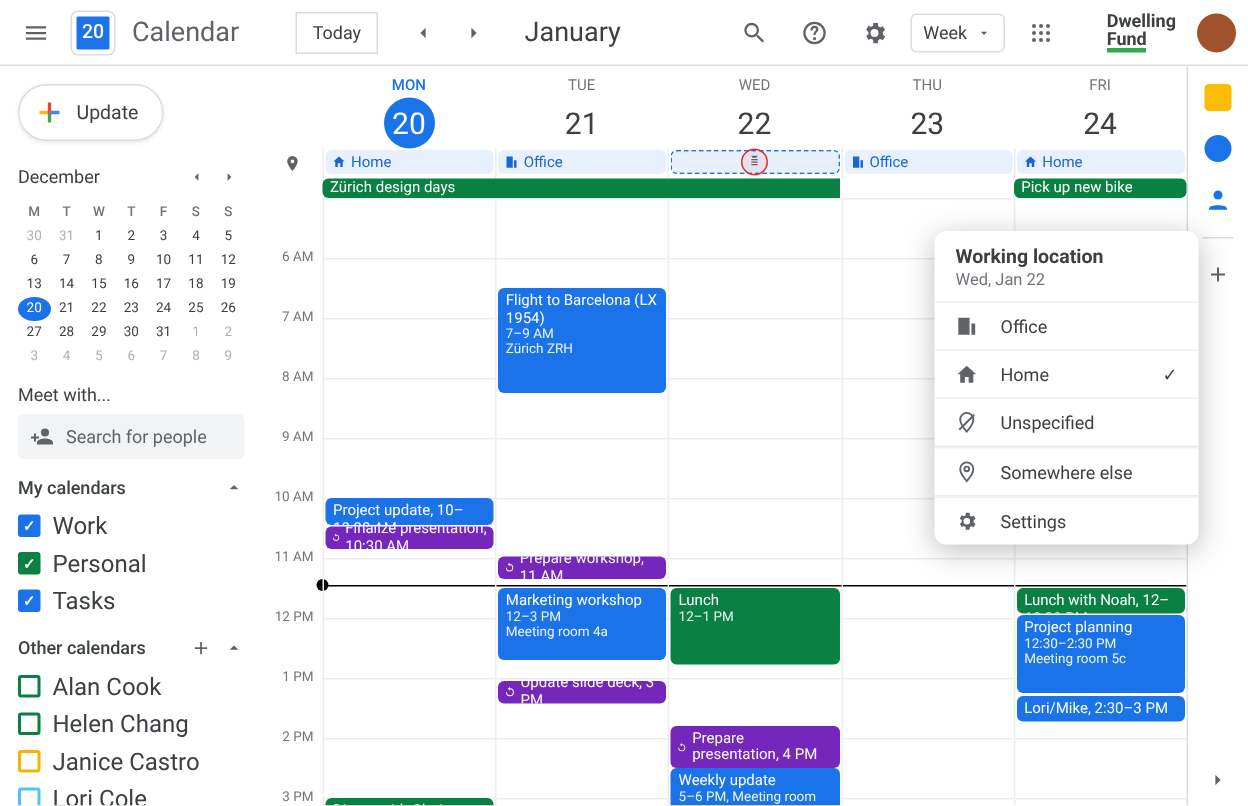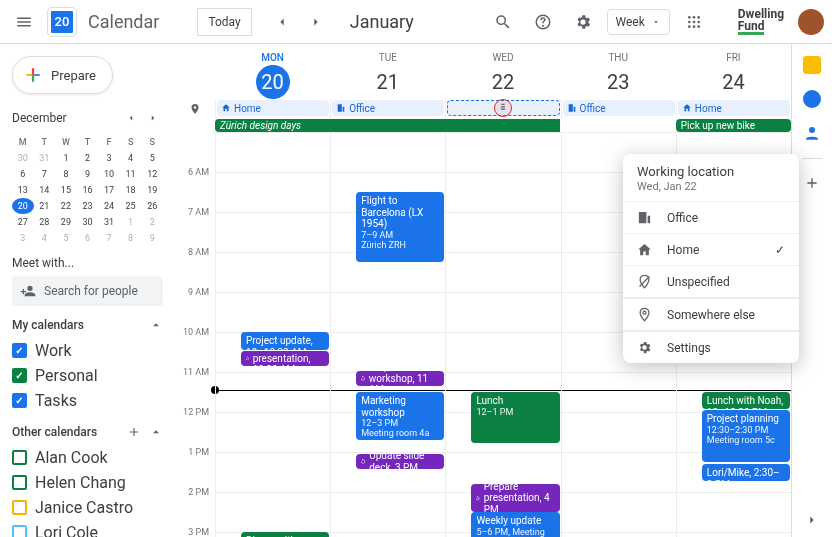--- a/index.html
+++ b/index.html
@@ -48,31 +48,31 @@
 .loc-chip.empty { background: #e8f0fe; height: 16px; border: 1px dashed #1a73e8; position:relative;}
 .allday-event { background: #0b8043; color: #fff; border-radius: 4px; padding: 1px 5px; font-size: 10px; white-space: nowrap; overflow: hidden; }
 .allday-event.span3 { grid-column: 2 / span 3; margin-right:1px; border-top-right-radius:0; border-bottom-right-radius:0;}
 
 .grid-scroll { flex: 1; overflow: hidden; position: relative; }
 .time-grid { display: grid; grid-template-columns: 40px repeat(5, 1fr); position: relative; }
 .time-col { grid-column: 1; }
 .time-label { height: 40px; font-size: 9px; color: #70757a; text-align: right; padding-right: 6px; transform: translateY(-5px); }
 .day-col { border-left: 1px solid #ecedef; position: relative; }
 .hour-line { height: 40px; border-top: 1px solid #ecedef; }
-.event { position: absolute; left: 1px; right: 1px; border-radius: 4px; padding: 3px 5px; font-size: 10px; color: #fff; overflow: hidden; line-height: 1.15; margin-left: 24px; }
+.event { position: absolute; left: 1px; right: 1px; border-radius: 4px; padding: 3px 5px; font-size: 10px; color: #fff; overflow: hidden; line-height: 1.15; }
 .event.blue { background: #1a73e8; }
 .event.green { background: #0b8043; }
 .event.purple { background: #7627bb; display:flex; align-items:center; gap:3px; padding:1px 4px;}
 .event .sub { font-size: 9px; opacity: 0.92; }
 .now-line { position: absolute; left: 40px; right: 0; height: 1px; background: #000; }
 .now-dot { position: absolute; width: 8px; height: 8px; background: #000; border-radius: 50%; left: -4px; top: -4px; }
 
 .popup { position: absolute; left: 448px; top: 110px; width: 176px; background: #fff; border-radius: 8px; box-shadow: 0 4px 20px rgba(0,0,0,0.25); z-index: 100; overflow: hidden; font-size: 12px; }
 .popup-header { padding: 10px 14px 8px; }
-.popup-header .t { font-size: 13px; color: #3c4043; }
+.popup-header .t { font-size: 13px; color: #3c4043; font-weight: bold; }
 .popup-header .d { font-size: 11px; color: #70757a; margin-top: 1px; }
 .popup-item { display: flex; align-items: center; gap: 14px; padding: 8px 14px; cursor: pointer; border-top: 1px solid #f0f0f0; }
 .popup-item .pi-icon { width: 16px; color: #5f6368; display:flex; }
 .popup-item .check { margin-left: auto; color: #3c4043; }
 .popup-divider { height: 1px; background: #e8eaed; }
 
 .rail { width: 40px; padding-top: 12px; display: flex; flex-direction: column; align-items: center; gap: 16px; position:relative; }
 .rail-icon { width: 18px; height: 18px; border-radius: 3px; }
 .rail .expand { position:absolute; bottom:10px; color:#5f6368;}
 svg { display: block; }
@@ -148,21 +148,21 @@
 
 <div class="main">
   <div class="sidebar">
     <div class="create-btn">
       <svg class="plus-icon" viewBox="0 0 36 36">
           <path fill="#34A853" d="M16 16v14h4V20z"></path>
           <path fill="#4285F4" d="M30 16H20l-4 4h14z"></path>
           <path fill="#FBBC05" d="M6 16v4h10l4-4z"></path>
           <path fill="#EA4335" d="M20 16V6h-4v14z"></path>
         </svg>
-      <span>Prepare</span>
+      <span>Update</span>
     </div>
     <div class="mini-header">
       <span>December</span>
       <div class="arrows">
         <div class="icon-btn" style="width:20px;height:20px">
             <svg width="10" height="10" viewBox="0 0 24 24" fill="#5f6368">
               <path d="M15 6l-6 6 6 6"></path>
             </svg>
           </div>
         <div class="icon-btn" style="width:20px;height:20px">
@@ -342,21 +342,21 @@
           <div class="loc-chip">
             <svg width="10" height="10" viewBox="0 0 24 24" fill="#1967d2">
               <path d="M12 3l9 8h-3v9h-4v-6h-4v6H6v-9H3z"></path>
             </svg>
             <span>Home</span>
           </div>
         </div>
       </div>
     <div class="allday-row" id="allday-events" style="display:grid;grid-template-columns:40px repeat(5,1fr);">
         <div></div>
-        <div class="allday-event span3" style="grid-column: 2 / span 3; font-style: italic;">Zürich design days</div>
+        <div class="allday-event span3" style="grid-column: 2 / span 3;">Zürich design days</div>
         <div></div>
         <div>
           <div class="allday-event">Pick up new bike</div>
         </div>
       </div>
     <div class="grid-scroll">
       <div class="now-line" style="top:258px">
           <div class="now-dot"></div>
         </div>
       <div class="time-grid" id="time-grid">

